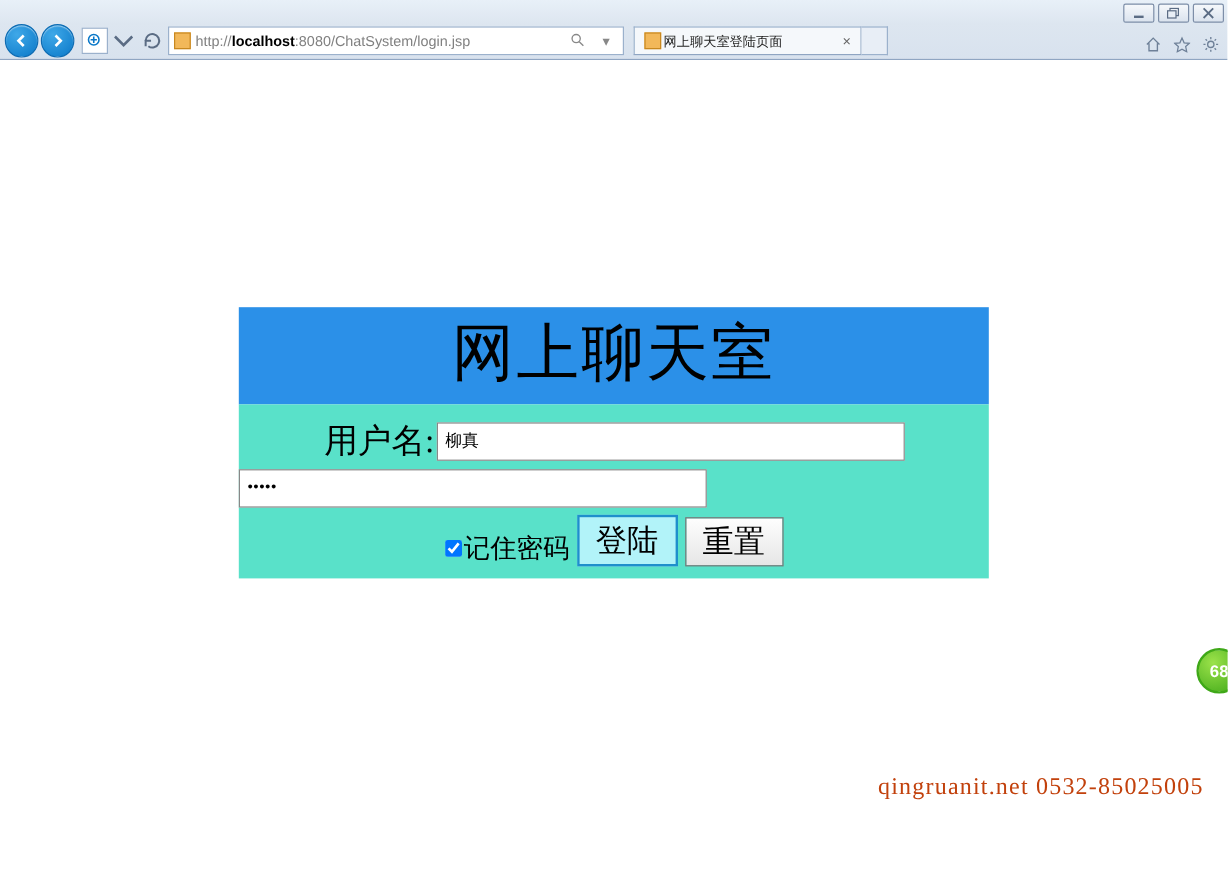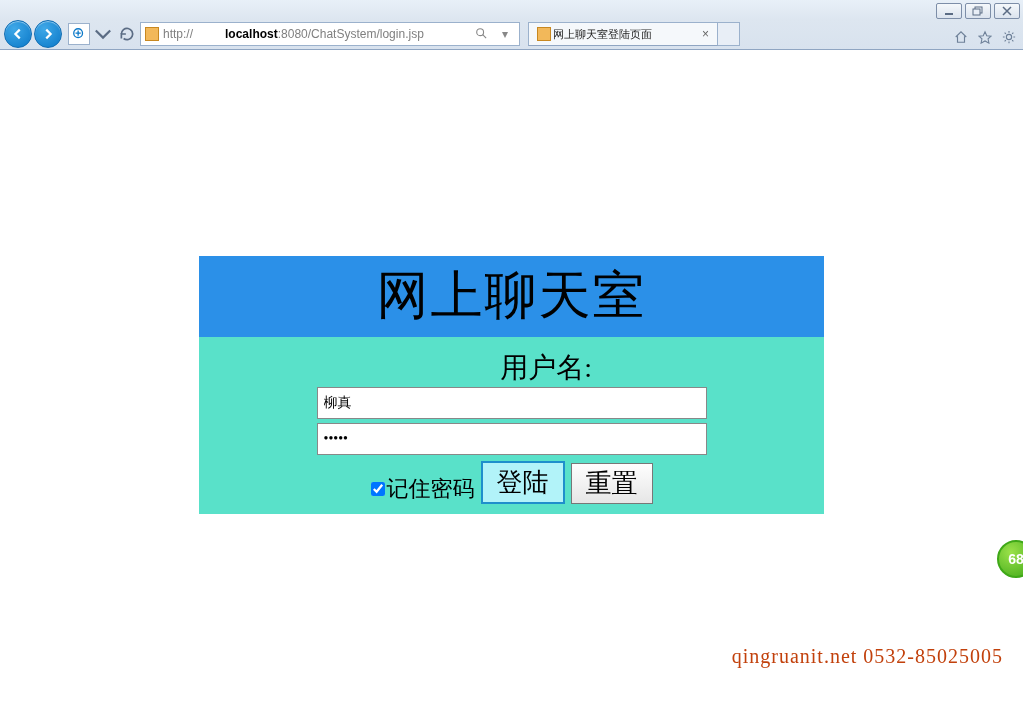--- a/index.html
+++ b/index.html
@@ -77,21 +77,21 @@
     background: #f2b85a;
     border: 1px solid #c88820;
   }
   .addr-text {
     flex: 1;
     font-size: 12px;
     color: #808080;
     white-space: nowrap;
     overflow: hidden;
   }
-  .addr-text b { color: #000; font-weight: 700; margin-left: 32px; }
+  .addr-text b { color: #000; font-weight: 700; }
   .addr-search {
     width: 20px; color: #888; font-size: 12px; text-align: center;
   }
   .tab-strip {
     display: flex;
     align-items: stretch;
     margin-left: 6px;
     height: 24px;
   }
   .tab {
@@ -147,21 +147,20 @@
   }
   .login-body {
     background: #59e1c9;
     padding: 8px 0 10px 0;
   }
   .form-row {
     display: flex;
     align-items: center;
     justify-content: flex-start;
     margin: 4px 0;
-    flex-direction: column;
   }
   .form-label {
     font-family: "SimSun","宋体",serif;
     font-size: 28px;
     color: #000;
     text-align: right;
     width: 165px;
     padding-right: 2px;
     letter-spacing: 0;
   }

